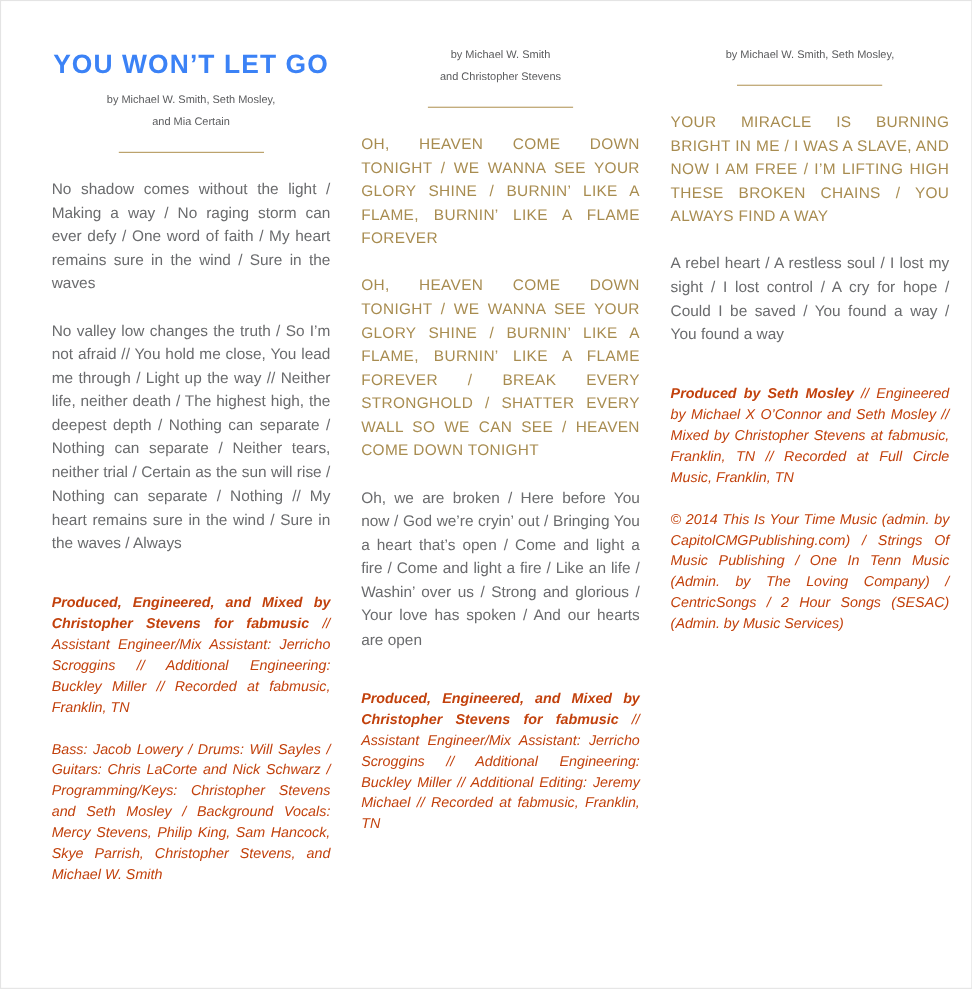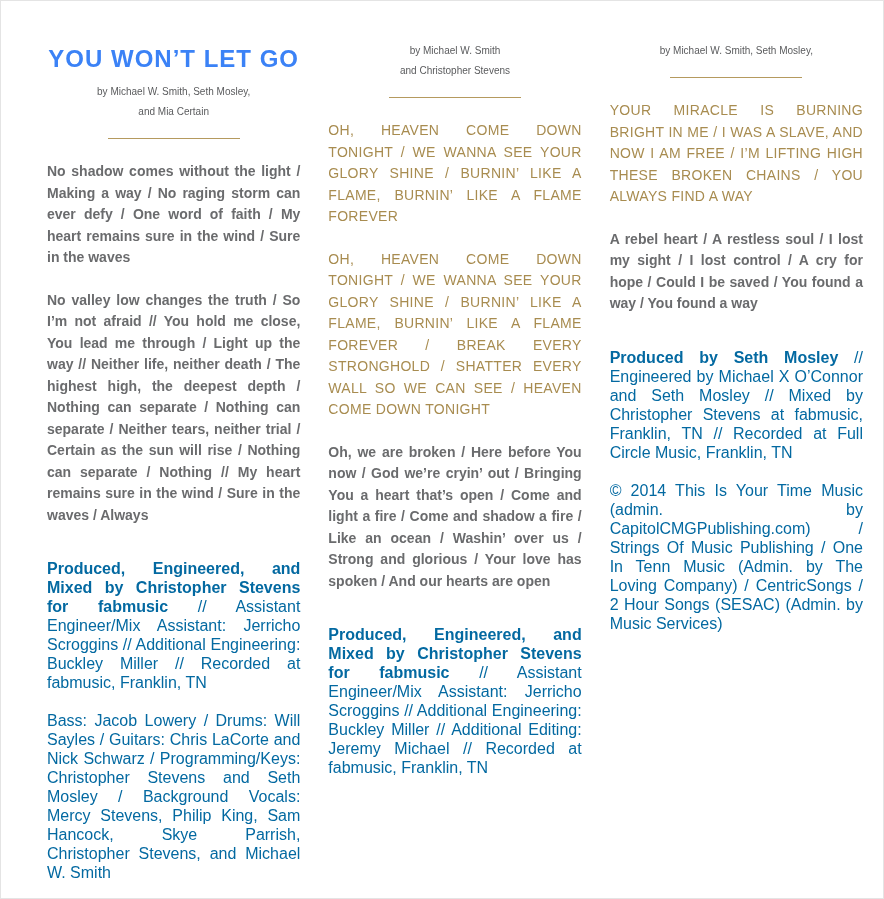--- a/index.html
+++ b/index.html
@@ -32,31 +32,31 @@
   .divider {
     width: 132px; height: 0;
     border-top: 1px solid #b59a5e;
     margin: 16px auto 22px auto;
   }
   .stanza {
     margin: 0 0 21px 0;
     font-size: 14px; line-height: 21.5px;
     color: #6a6b6d;
     text-align: justify;
-    font-weight: bold;
   }
   .chorus {
     color: #a88c50;
     font-weight: normal;
     letter-spacing: 0.3px;
   }
   .credits {
     margin: 0 0 19px 0;
-    font-size: 16px; line-height: 19px;
-    color: #0369a1;
+    font-size: 13px; line-height: 19px;
+    font-style: italic;
+    color: #c2410c;
     text-align: justify;
   }
   .credits-first { margin-top: 33px; }
   .credits-lead { font-weight: bold; }
 </style>
 </head>
 <body>
 
 <div class="page">
 
@@ -75,21 +75,21 @@
   </div>
 
   <div class="col">
     <div class="byline">
       <div>by Michael W. Smith</div>
       <div>and Christopher Stevens</div>
     </div>
     <div class="divider"></div>
     <p class="stanza chorus">OH, HEAVEN COME DOWN TONIGHT / WE WANNA SEE YOUR GLORY SHINE / BURNIN’ LIKE A FLAME, BURNIN’ LIKE A FLAME FOREVER</p>
     <p class="stanza chorus">OH, HEAVEN COME DOWN TONIGHT / WE WANNA SEE YOUR GLORY SHINE / BURNIN’ LIKE A FLAME, BURNIN’ LIKE A FLAME FOREVER / BREAK EVERY STRONGHOLD / SHATTER EVERY WALL SO WE CAN SEE / HEAVEN COME DOWN TONIGHT</p>
-    <p class="stanza">Oh, we are broken / Here before You now / God we’re cryin’ out / Bringing You a heart that’s open / Come and light a fire / Come and shadow a fire / Like an ocean / Washin’ over us / Strong and glorious / Your love has spoken / And our hearts are open</p>
+    <p class="stanza">Oh, we are broken / Here before You now / God we’re cryin’ out / Bringing You a heart that’s open / Come and light a fire / Come and light a fire / Like an life / Washin’ over us / Strong and glorious / Your love has spoken / And our hearts are open</p>
     <p class="credits credits-first"><span class="credits-lead">Produced, Engineered, and Mixed by Christopher Stevens for fabmusic</span><span> // Assistant Engineer/Mix Assistant: Jerricho Scroggins // Additional Engineering: Buckley Miller // Additional Editing: Jeremy Michael // Recorded at fabmusic, Franklin, TN</span></p>
 
   </div>
 
   <div class="col">
     <div class="byline">
       <div>by Michael W. Smith, Seth Mosley,</div>
     </div>
     <div class="divider"></div>
     <p class="stanza chorus">YOUR MIRACLE IS BURNING BRIGHT IN ME / I WAS A SLAVE, AND NOW I AM FREE / I’M LIFTING HIGH THESE BROKEN CHAINS / YOU ALWAYS FIND A WAY</p>

